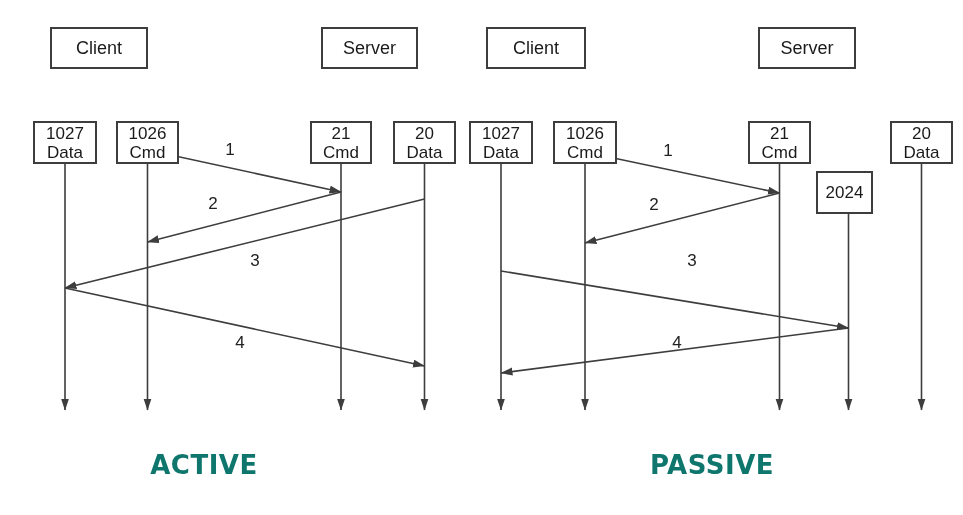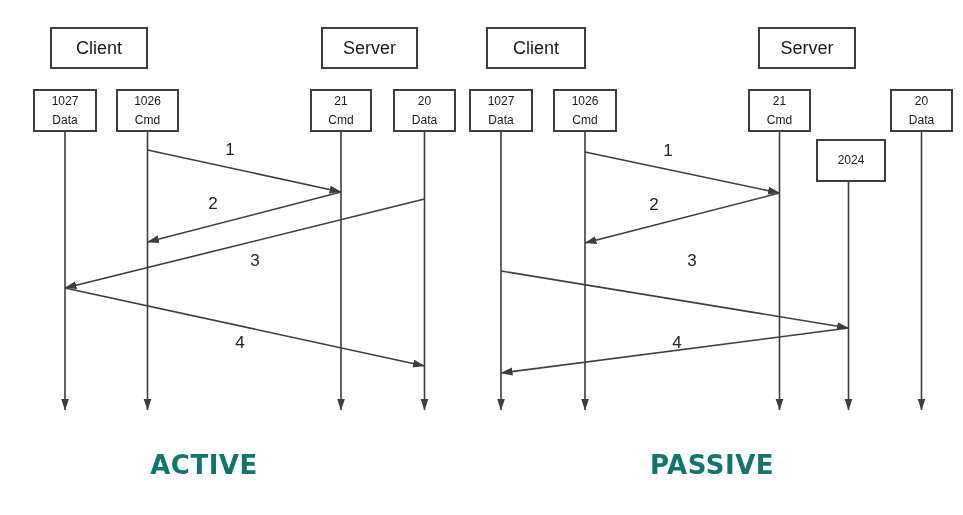--- a/index.html
+++ b/index.html
@@ -8,21 +8,21 @@
     font-family:"Liberation Sans",sans-serif;overflow:hidden;padding-left:44px;
   }
   .lines-svg{position:absolute;left:0;top:0;width:963px;height:515px;}
   .lines-svg line{stroke:#3d3d3d;stroke-width:1.6;}
   .box{
     position:absolute;box-sizing:border-box;border:2px solid #3d3d3d;background:#ffffff;
     display:flex;flex-direction:column;align-items:center;justify-content:center;
     color:#1a1a1a;text-align:center;
   }
   .actor{font-size:18px;}
-  .port{font-size:12px;line-height:19px;}
+  .port{font-size:17px;line-height:19px;margin-top:32px;}
   .msg{
     position:absolute;transform:translate(-50%,-50%);
     font-size:17px;color:#222222;
   }
   .caption{
     position:absolute;transform:translate(-50%,-50%);
     font-family:"DejaVu Sans",sans-serif;font-weight:700;font-size:26px;
     color:#0f766e;letter-spacing:.5px;white-space:nowrap;
   }
 </style>
@@ -113,21 +113,21 @@
     <span>Cmd</span>
   </div>
   <div class="box port" style="left:748px;top:89px;width:63px;height:43px">
     <span>21</span>
     <span>Cmd</span>
   </div>
   <div class="box port" style="left:890px;top:89px;width:63px;height:43px">
     <span>20</span>
     <span>Data</span>
   </div>
-  <div class="box port" style="left:816px;top:139px;width:70px;height:43px">
+  <div class="box port" style="left:816px;top:139px;width:57px;height:43px">
     <span>2024</span>
   </div>
 
   <span class="msg" style="left:668px;top:151px">1</span>
   <span class="msg" style="left:654px;top:205px">2</span>
   <span class="msg" style="left:692px;top:261px">3</span>
   <span class="msg" style="left:677px;top:343px">4</span>
 
   <div class="caption" style="left:204px;top:465px">ACTIVE</div>
   <div class="caption" style="left:712px;top:465px">PASSIVE</div>

